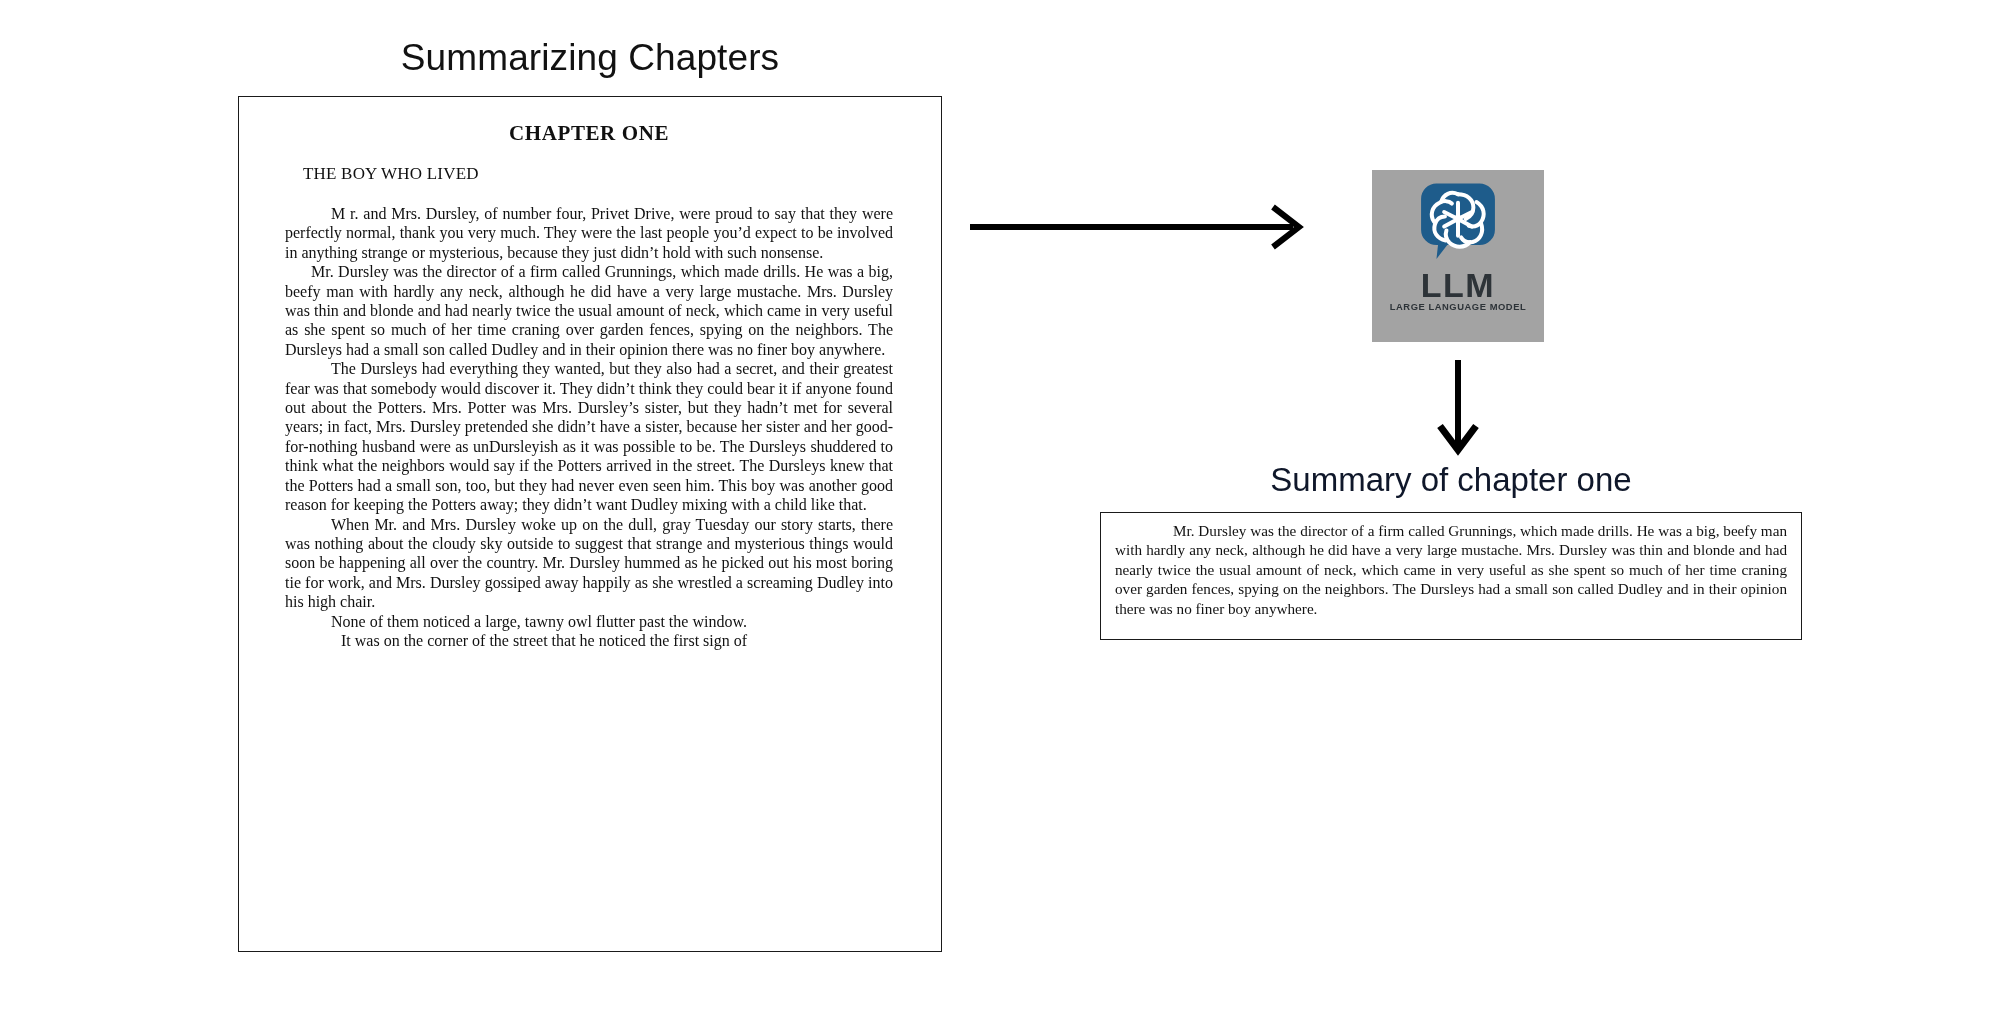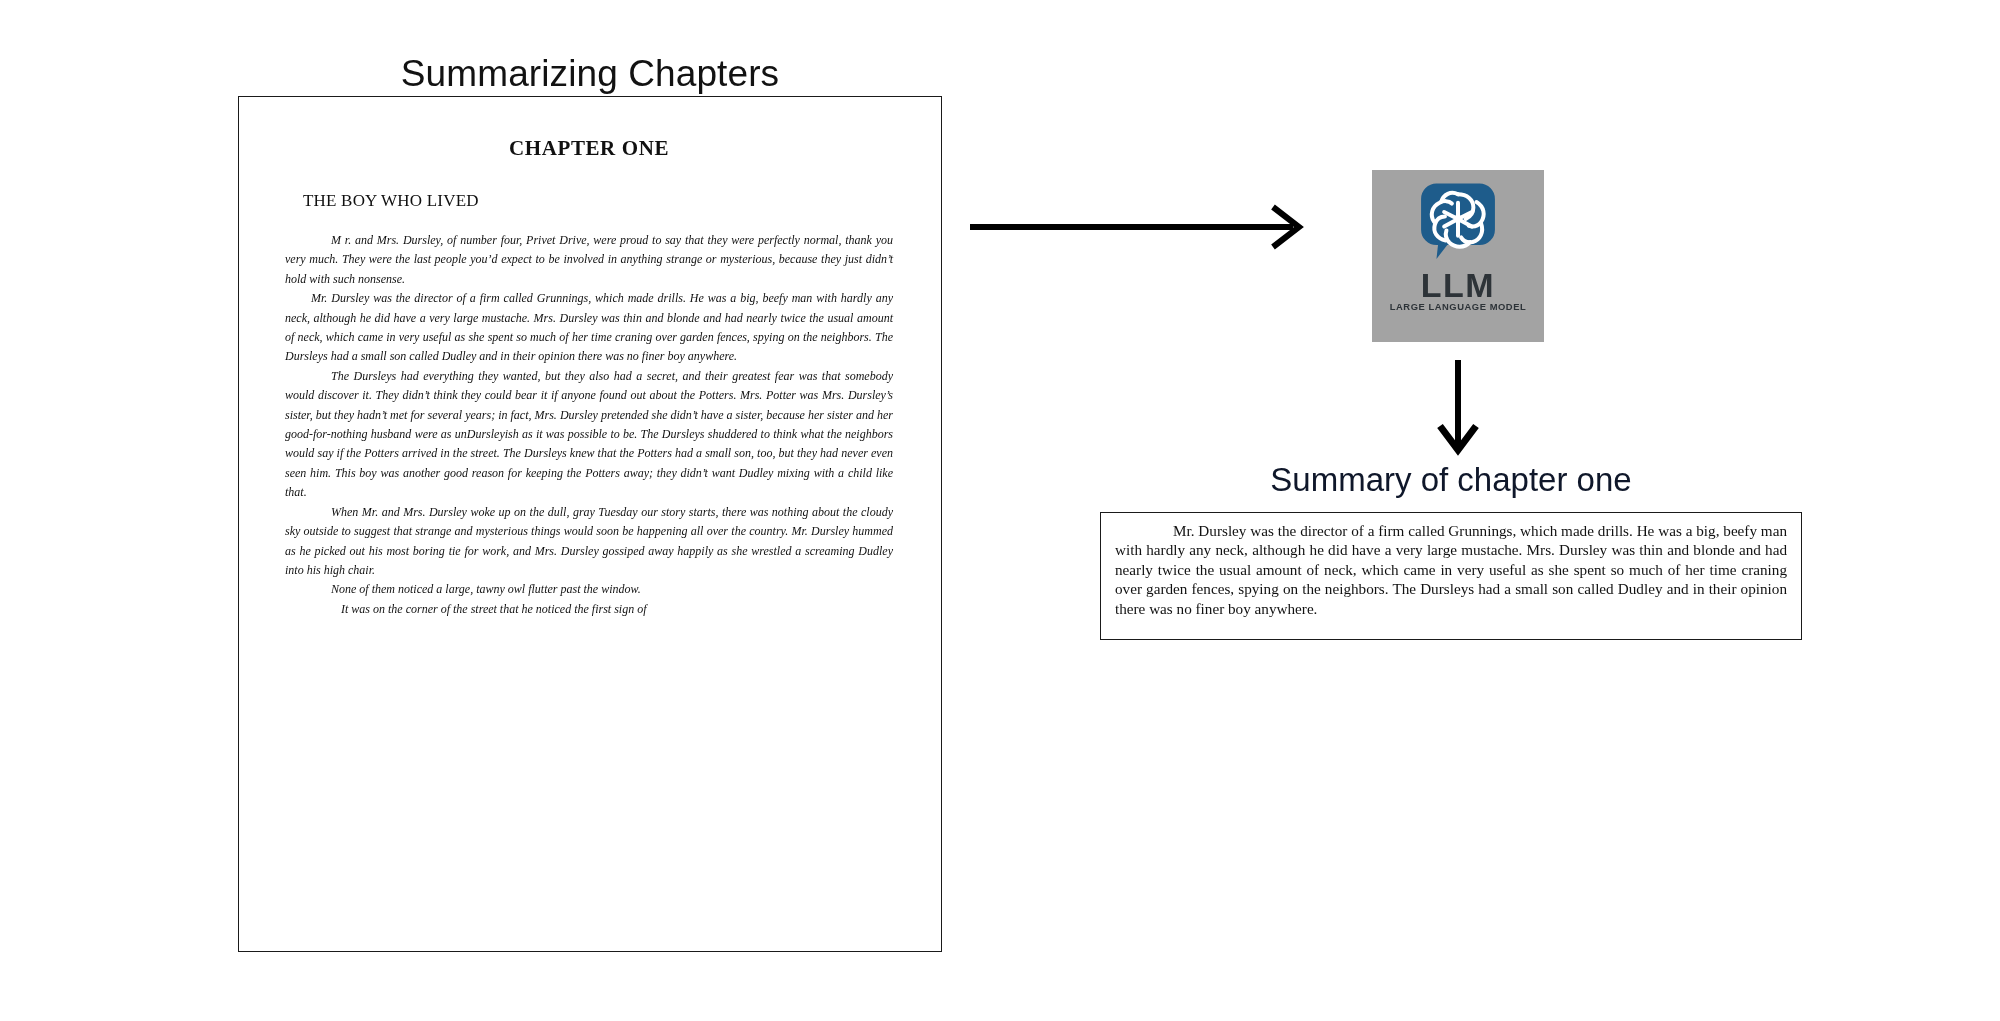--- a/index.html
+++ b/index.html
@@ -14,21 +14,21 @@
     position: relative;
     overflow: hidden;
     font-family: "Liberation Sans", sans-serif;
     color: #000000;
   }
 
   
   .diagram-title {
     position: absolute;
     left: 238px;
-    top: 54px;
+    top: 38px;
     width: 704px;
     text-align: center;
     font-family: "Liberation Sans", sans-serif;
     font-size: 37px;
     font-weight: 400;
     color: #121212;
     letter-spacing: 0.1px;
     line-height: 1.1;
   }
 
@@ -50,44 +50,43 @@
     width: 608px;
     height: 800px;
   }
   .chapter-heading {
     text-align: center;
     font-family: "Liberation Serif", "DejaVu Serif", serif;
     font-weight: bold;
     font-size: 21px;
     letter-spacing: 0.6px;
     color: #101010;
-    margin: 17px 0 0 0;
+    margin: 2px 0 0 0;
     padding: 0;
   }
   .chapter-subheading {
     font-family: "Liberation Serif", "DejaVu Serif", serif;
     font-size: 17px;
     color: #101010;
-    margin: 30px 0 0 18px;
+    margin: 18px 0 0 18px;
     letter-spacing: 0.2px;
   }
   .book-body {
     margin-top: 20px;
   }
   .book-body p {
     font-family: "Liberation Serif", "DejaVu Serif", serif;
-    font-size: 12px;
+    font-size: 16px;
     line-height: 19.4px;
     text-align: justify;
     text-justify: inter-word;
     color: #111111;
     margin: 0;
     padding: 0;
     hyphens: none;
-    font-style: italic;
   }
   .book-body p.ind-lg  { text-indent: 56px; }
   .book-body p.ind-md  { text-indent: 46px; }
   .book-body p.ind-sm  { text-indent: 26px; }
   .book-body p.ind-xs  { text-indent: 14px; }
   .book-body p.last    { text-indent: 56px; }
 
   
   .arrow-h {
     position: absolute;

